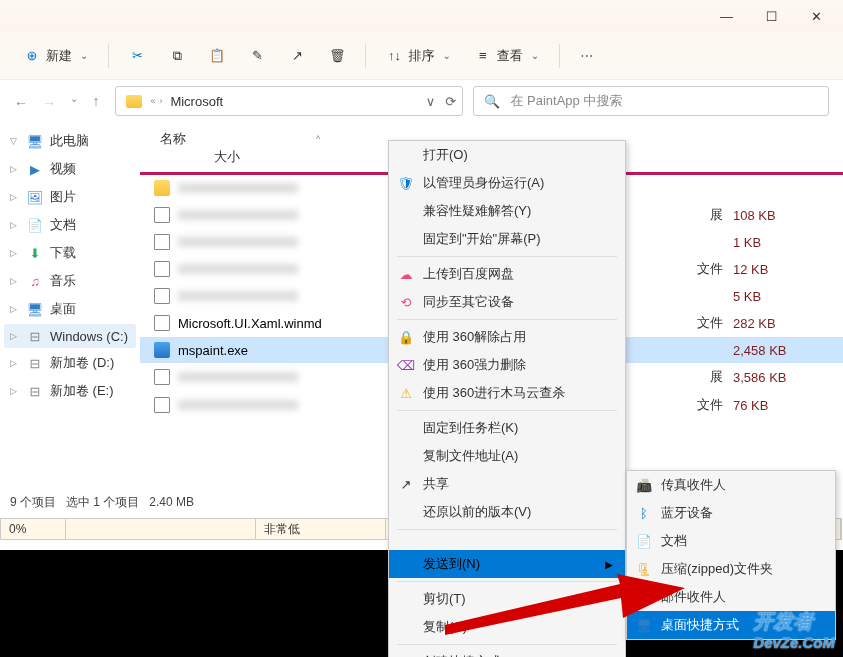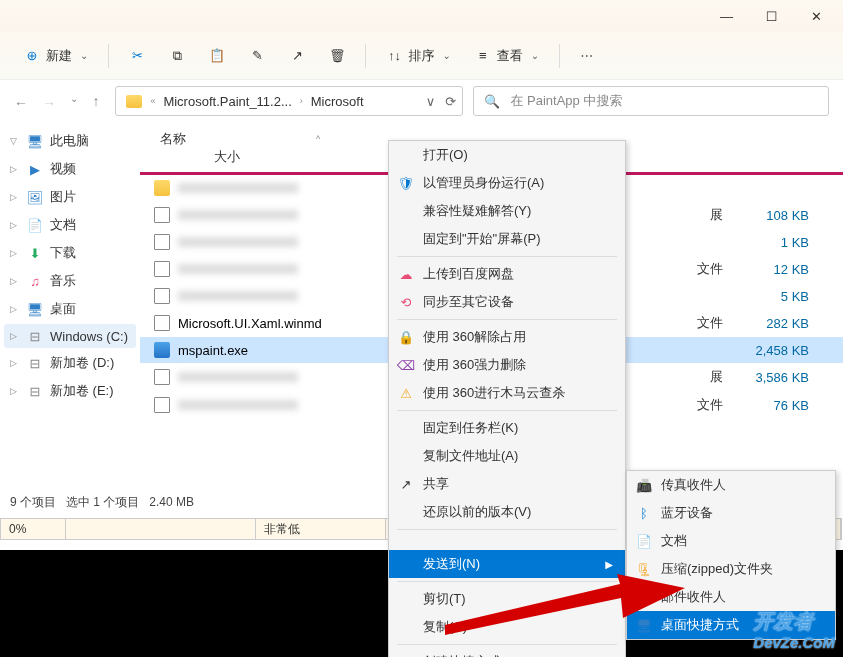--- a/index.html
+++ b/index.html
@@ -34,36 +34,36 @@
     .col-headers { display: flex; padding: 8px 10px 6px 10px; font-size: 13px; color: #333; border-bottom: 3px solid #be185d; flex-direction: column; }
     .col-name { flex: 1; padding-left: 10px; display: flex; align-items: center; gap: 10px; }
     .col-size { width: 130px; text-align: right; padding-right: 40px; }
     .sort-ind { font-size: 9px; color: #888; margin-left: 120px; }
     
     .file-list { flex: 1; overflow: hidden; }
     .file-row { display: flex; align-items: center; padding: 5px 10px; font-size: 13px; }
     .file-row.sel { background: #cce5ff; }
     .file-name-col { flex: 1; display: flex; align-items: center; gap: 8px; padding-left: 4px; }
     .file-ext-col { width: 70px; color: #333; text-align: right; padding-right: 10px; }
-    .file-size-col { width: 100px; text-align: right; color: #0369a1; padding-right: 24px; }
+    .file-size-col { width: 100px; color: #7f1d1d; padding-right: 24px; }
     .file-icon { width: 16px; height: 16px; display: inline-block; }
     .blur { filter: blur(3px); opacity: 0.5; }
     
     .statusbar { position: absolute; top: 492px; left: 0; width: 100%; height: 20px; display: flex; align-items: center; padding: 0 10px; font-size: 12px; color: #444; gap: 10px; background: #fff; }
     
     .progressbar { position: absolute; top: 518px; left: 0; width: 842px; height: 22px; border: 1px solid #ccc; background: #fff8e8; display: flex; align-items: center; font-size: 12px; color: #333; }
     .pcell { border-right: 1px solid #ccc; padding: 0 8px; height: 100%; display: flex; align-items: center; }
     
     .black-area { position: absolute; top: 550px; left: 0; width: 100%; height: 120px; background: #000; }
     
     .context-menu { position: absolute; background: #f5f5f5; border: 1px solid #ccc; box-shadow: 2px 2px 6px rgba(0,0,0,0.2); font-size: 13px; z-index: 100; }
     .cm-main { top: 140px; left: 388px; width: 238px; }
     .cm-item { display: flex; align-items: center; padding: 5px 12px 5px 8px; gap: 8px; color: #333; }
     .cm-item.bold { font-weight: 400; }
-    .cm-item.hl { background: #0078d4; color: #ffffff; margin-top: 20px; }
+    .cm-item.hl { background: #0078d4; color: #000000; margin-top: 20px; }
     .cm-icon { width: 18px; display: flex; align-items: center; justify-content: center; font-size: 13px; }
     .cm-arrow { margin-left: auto; font-size: 10px; }
     .cm-sep { height: 1px; background: #ddd; margin: 3px 8px; }
     
     .cm-sub { top: 470px; left: 626px; width: 210px; }
     .cm-sub .cm-item.hl2 { background: #0078d4; color: #fff; }
     
     .red-arrow { position: absolute; top: 570px; left: 445px; z-index: 200; }
     .watermark { position: absolute; bottom: 6px; right: 8px; color: #4aa3e8; font-size: 20px; font-style: italic; font-weight: bold; z-index: 201; text-shadow: 0 0 2px #fff; line-height: 1; }
     
@@ -129,21 +129,20 @@
     <span>←</span>
     <span style="opacity:0.4;">→</span>
     <span style="font-size:10px;">⌄</span>
     <span>↑</span>
   </div>
   <div class="path-box">
     <span class="path-seg">
         <span class="file-icon folder-ico" style="width:16px;height:13px;"></span>
       </span>
     <span class="path-chev">«</span>
-    <span class="path-seg">Microsoft.Paint_11.2...</span>
     <span class="path-chev">›</span>
     <span class="path-seg">Microsoft</span>
     <div class="path-right">
       <span>∨</span>
       <span>⟳</span>
     </div>
   </div>
   <div class="search-box">
     <span>🔍</span>
     <span>在 PaintApp 中搜索</span>

